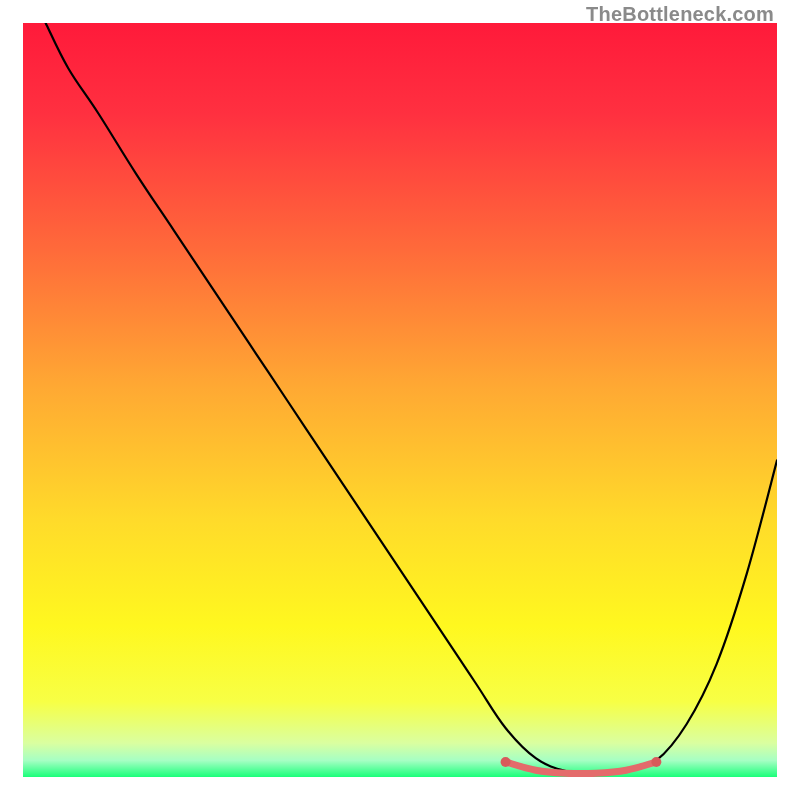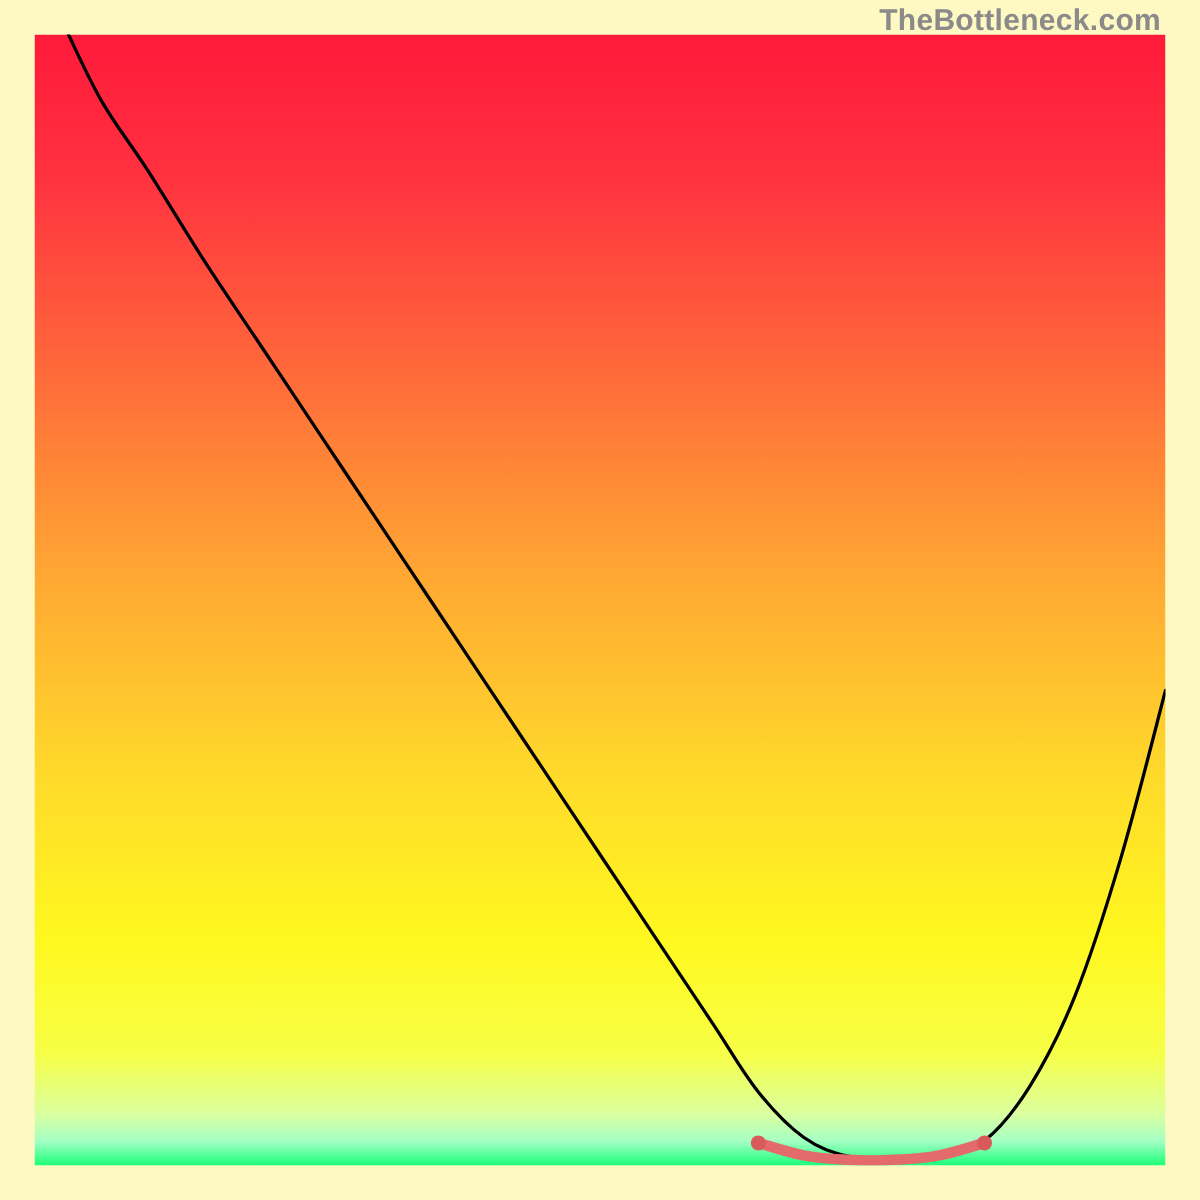--- a/index.html
+++ b/index.html
@@ -9,21 +9,21 @@
     height: 800px;
     background: #000;
     overflow: hidden;
   }
   .frame {
     position: absolute;
     left: 0;
     top: 0;
     width: 800px;
     height: 800px;
-    background: #fef9c3;
+    background: #ffffff;
   }
   .plot {
     position: absolute;
     left: 23px;
     top: 23px;
     width: 754px;
     height: 754px;
   }
   .gradient {
     position: absolute;

